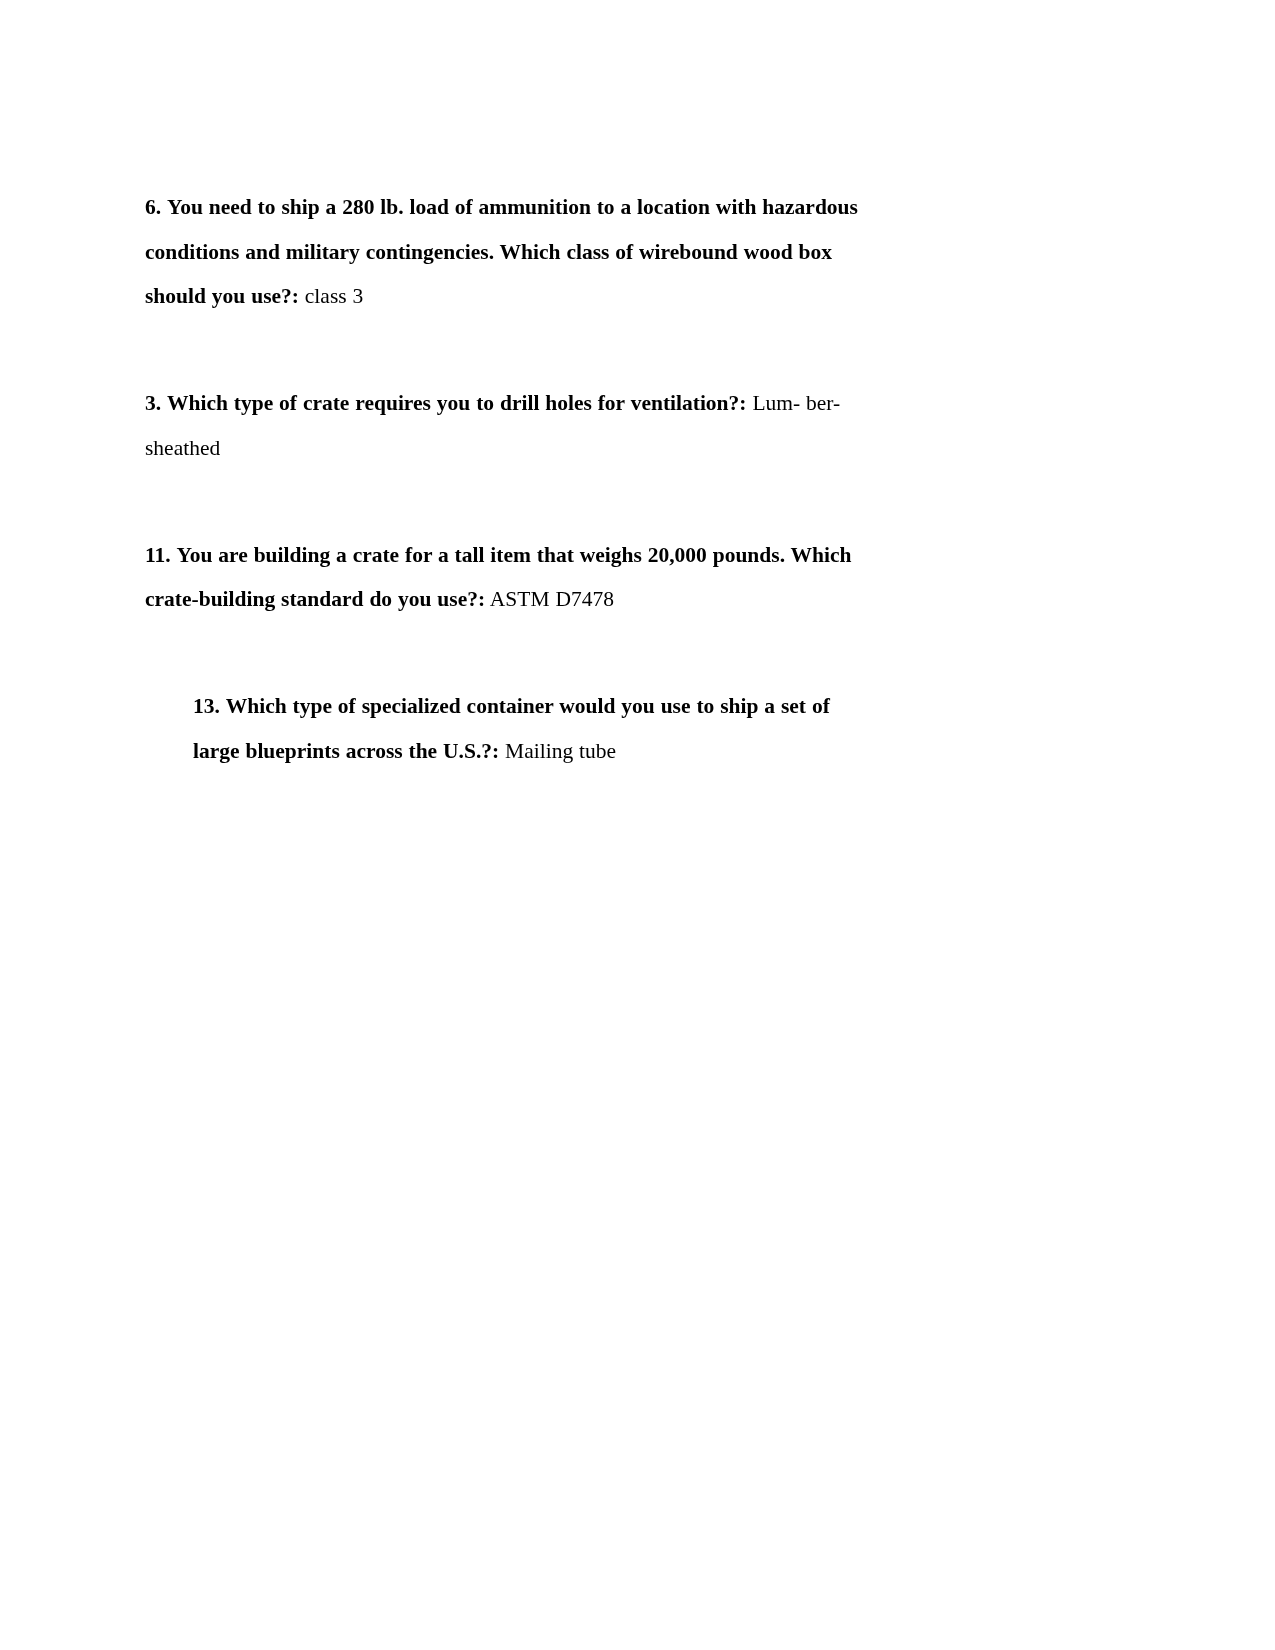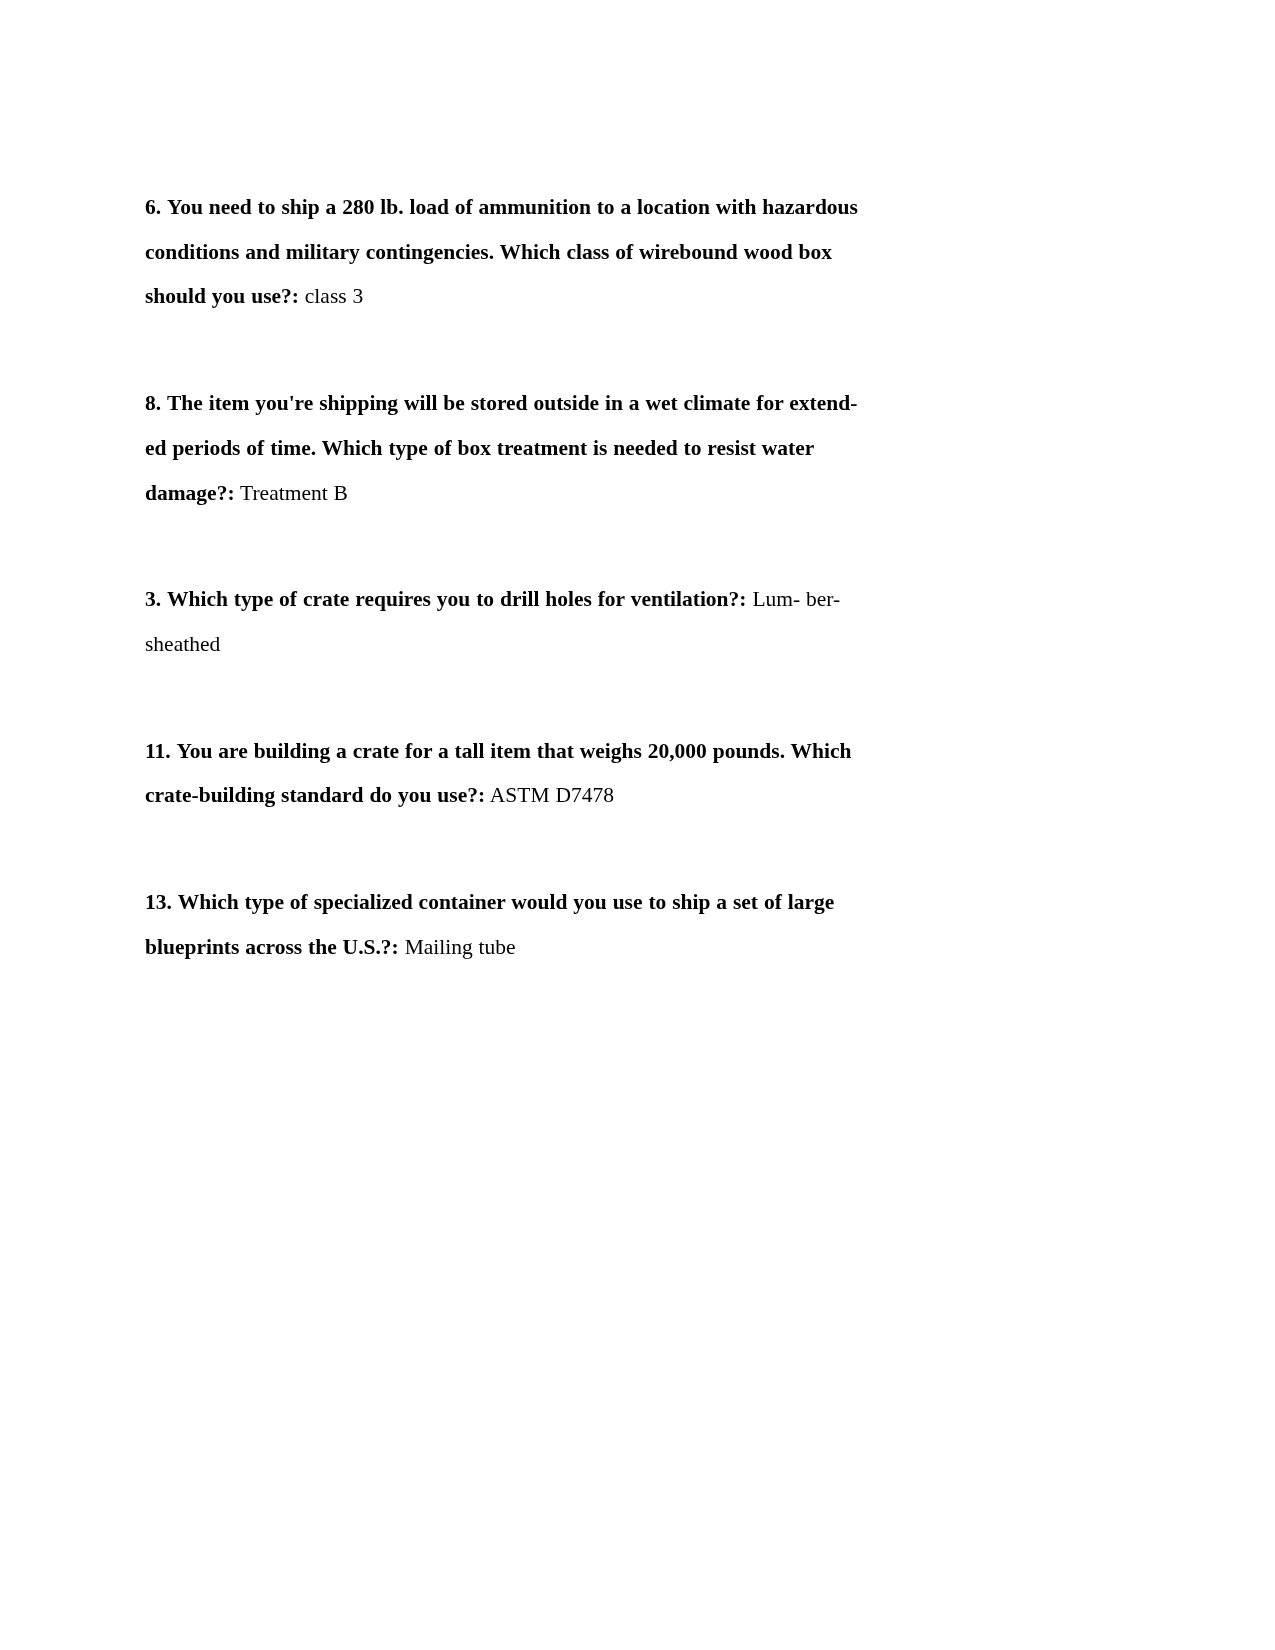--- a/index.html
+++ b/index.html
@@ -26,20 +26,21 @@
   }
   .qa-item {
     margin: 0 0 62px 0;
     font-size: 21.5px;
     line-height: 2.08;
     text-align: left;
     word-spacing: 0.5px;
   }
   .qa-item:last-child {
     margin-bottom: 0;
+    margin-left: 48px;
   }
   .q-num {
     font-weight: bold;
   }
   .q-text {
     font-weight: bold;
   }
   .a-text {
     font-weight: normal;
   }
@@ -50,25 +51,20 @@
 <div class="page">
   <div class="qa-list">
 
     <p class="qa-item">
       <span class="q-num">6.</span>
       <span class="q-text">You need to ship a 280 lb. load of ammunition to a location with hazardous conditions and military contingencies. Which class of wirebound wood box should you use?:</span>
       <span class="a-text">class 3</span>
     </p>
 
 
-    <p class="qa-item">
-      <span class="q-num">8.</span>
-      <span class="q-text">The item you're shipping will be stored outside in a wet climate for extend- ed periods of time. Which type of box treatment is needed to resist water damage?:</span>
-      <span class="a-text">Treatment B</span>
-    </p>
 
 
     <p class="qa-item">
       <span class="q-num">3.</span>
       <span class="q-text">Which type of crate requires you to drill holes for ventilation?:</span>
       <span class="a-text">Lum- ber-sheathed</span>
     </p>
 
     <p class="qa-item">
       <span class="q-num">11.</span>

